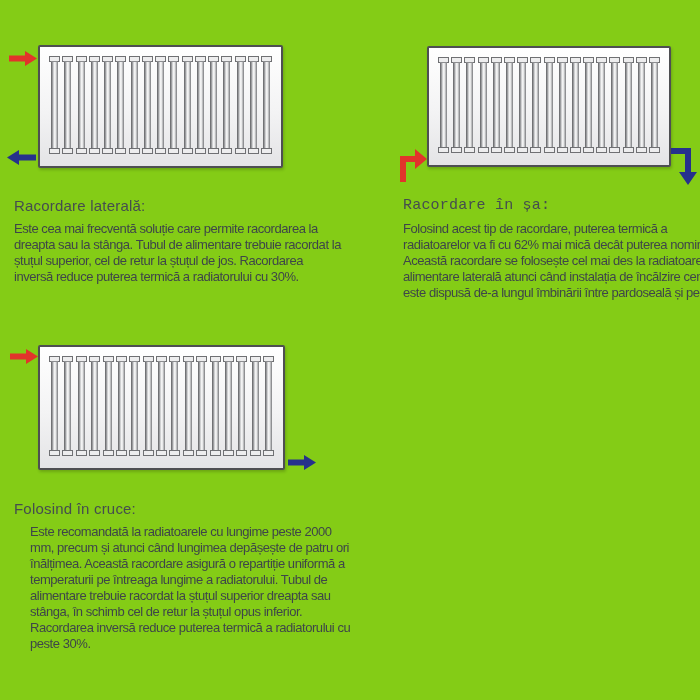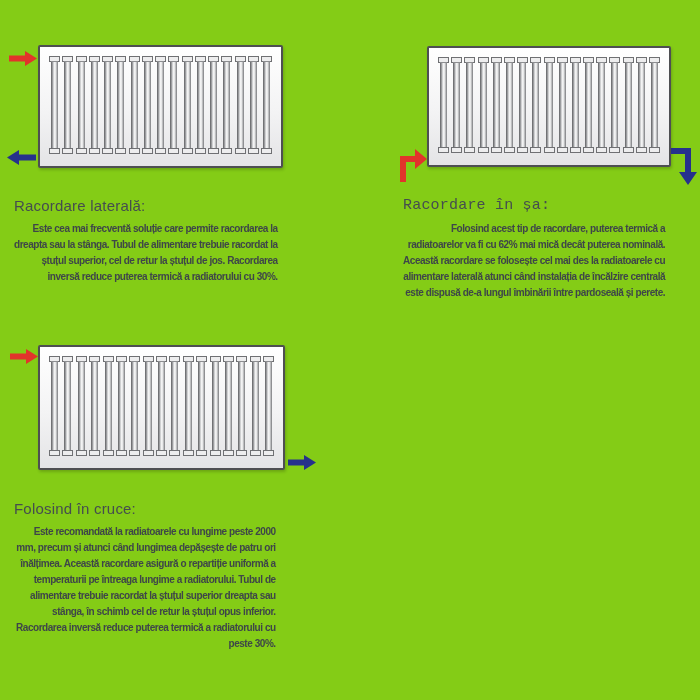--- a/index.html
+++ b/index.html
@@ -37,22 +37,22 @@
   .arrow { position:absolute; display:block; }
 
   
   .heading {
     position:absolute;
     font-size:15px; font-weight:400; color:#454d4f; letter-spacing:0.2px;
     white-space:pre;
   }
   .body {
     position:absolute;
-    font-size:10px; line-height:16px; font-weight:700; color:#3e4649;
-    letter-spacing:-0.45px; white-space:pre;text-align:right;
+    font-size:13px; line-height:16px; font-weight:400; color:#3e4649;
+    letter-spacing:-0.45px; white-space:pre;
   }
 </style>
 </head>
 <body>
 
 <div class="canvas">
 
   <div>
 
     <svg class="arrow" style="left:9px; top:51px;" width="28" height="15" viewBox="0 0 28 15">
@@ -359,21 +359,21 @@
             <div class="bar"></div>
             <div class="cap bottom"></div>
           </div>
         </div>
     </div>
 
     <svg class="arrow" style="left:288px; top:455px;" width="28" height="15" viewBox="0 0 28 15">
       <path d="M0 4.5 H16 V0 L28 7.5 L16 15 V10.5 H0 Z" fill="#26318c"></path>
     </svg>
     <div class="heading" style="left:14px; top:500px;">Folosind în cruce:</div>
-    <div class="body" style="left:16px; top:524px;">Este recomandată la radiatoarele cu lungime peste 2000
+    <div class="body" style="left:30px; top:524px;">Este recomandată la radiatoarele cu lungime peste 2000
 mm, precum și atunci când lungimea depășește de patru ori
 înălțimea. Această racordare asigură o repartiție uniformă a
 temperaturii pe întreaga lungime a radiatorului. Tubul de
 alimentare trebuie racordat la ștuțul superior dreapta sau
 stânga, în schimb cel de retur la ștuțul opus inferior.
 Racordarea inversă reduce puterea termică a radiatorului cu
 peste 30%.</div>
   </div>
 
 </div>

